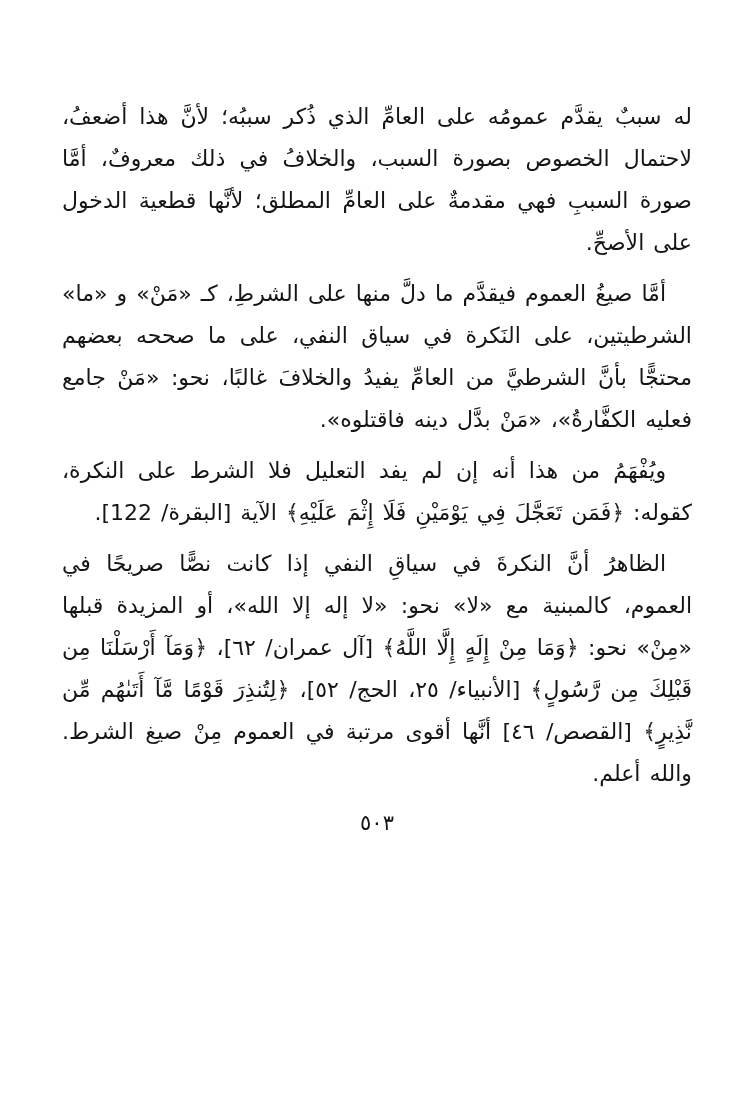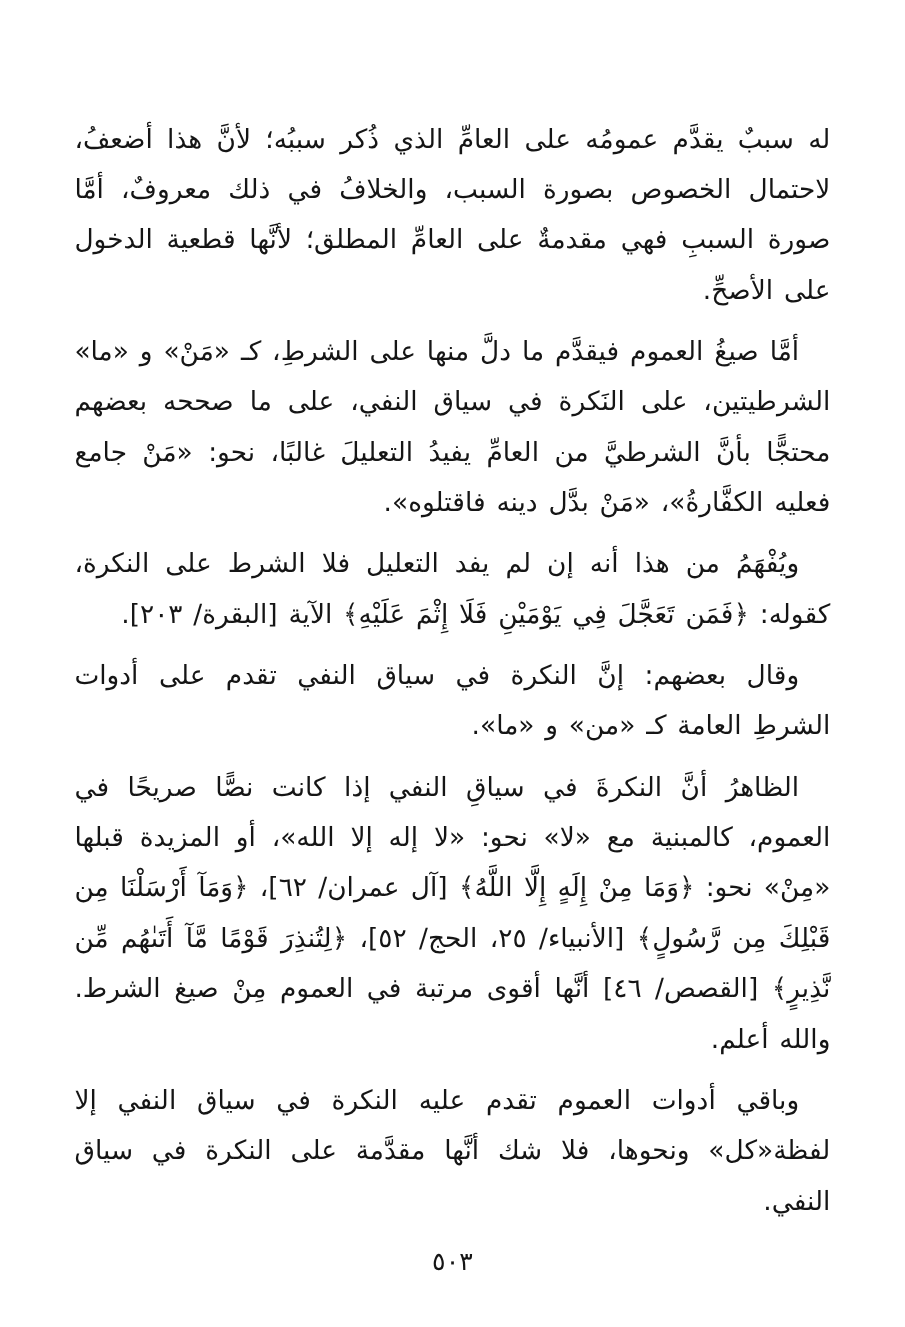--- a/index.html
+++ b/index.html
@@ -49,27 +49,25 @@
   }
 </style>
 </head>
 <body>
 
 <div class="page">
   <div class="text-block" dir="rtl">
 
     <p class="para no-indent"><span>له سببٌ يقدَّم عمومُه على العامِّ الذي ذُكر سببُه؛ لأنَّ هذا أضعفُ، لاحتمال الخصوص بصورة السبب، والخلافُ في ذلك معروفٌ، أمَّا صورة السببِ فهي مقدمةٌ على العامِّ المطلق؛ لأنَّها قطعية الدخول على الأصحِّ.</span></p>
 
-    <p class="para"><span>أمَّا صيغُ العموم فيقدَّم ما دلَّ منها على الشرطِ، كـ «مَنْ» و «ما» الشرطيتين، على النَكرة في سياق النفي، على ما صححه بعضهم محتجًّا بأنَّ الشرطيَّ من العامِّ يفيدُ التعليلَ غالبًا، نحو: «مَنْ جامع فعليه الكفَّارةُ»، «مَنْ بدَّل دينه فاقتلوه».</span></p>
+    <p class="para"><span>أمَّا صيغُ العموم فيقدَّم ما دلَّ منها على الشرطِ، كـ «مَنْ» و «ما» الشرطيتين، على النَكرة في سياق النفي، على ما صححه بعضهم محتجًّا بأنَّ الشرطيَّ من العامِّ يفيدُ والخلافَ غالبًا، نحو: «مَنْ جامع فعليه الكفَّارةُ»، «مَنْ بدَّل دينه فاقتلوه».</span></p>
 
-    <p class="para"><span>ويُفْهَمُ من هذا أنه إن لم يفد التعليل فلا الشرط على النكرة، كقوله: </span><span class="quran">﴿فَمَن تَعَجَّلَ فِي يَوْمَيْنِ فَلَا إِثْمَ عَلَيْهِ﴾</span><span> الآية [البقرة/ ٢٠٣].</span></p>
+    <p class="para"><span>ويُفْهَمُ من هذا أنه إن لم يفد التعليل فلا الشرط على النكرة، كقوله: </span><span class="quran">﴿فَمَن تَعَجَّلَ فِي يَوْمَيْنِ فَلَا إِثْمَ عَلَيْهِ﴾</span><span> الآية [البقرة/ 122].</span></p>
 
-    <p class="para"><span>وقال بعضهم: إنَّ النكرة في سياق النفي تقدم على أدوات الشرطِ العامة كـ «من» و «ما».</span></p>
 
 
     <p class="para"><span>الظاهرُ أنَّ النكرةَ في سياقِ النفي إذا كانت نصًّا صريحًا في العموم، كالمبنية مع «لا» نحو: «لا إله إلا الله»، أو المزيدة قبلها «مِنْ» نحو: </span><span class="quran">﴿وَمَا مِنْ إِلَهٍ إِلَّا اللَّهُ﴾</span><span> [آل عمران/ ٦٢]، </span><span class="quran">﴿وَمَآ أَرْسَلْنَا مِن قَبْلِكَ مِن رَّسُولٍ﴾</span><span> [الأنبياء/ ٢٥، الحج/ ٥٢]، </span><span class="quran">﴿لِتُنذِرَ قَوْمًا مَّآ أَتَىٰهُم مِّن نَّذِيرٍ﴾</span><span> [القصص/ ٤٦] أنَّها أقوى مرتبة في العموم مِنْ صيغ الشرط. والله أعلم.</span></p>
 
-    <p class="para"><span>وباقي أدوات العموم تقدم عليه النكرة في سياق النفي إلا لفظة«كل» ونحوها، فلا شك أنَّها مقدَّمة على النكرة في سياق النفي.</span></p>
 
   </div>
 
   <div class="page-number">٥٠٣</div>
 </div>
 
 </body></html>

